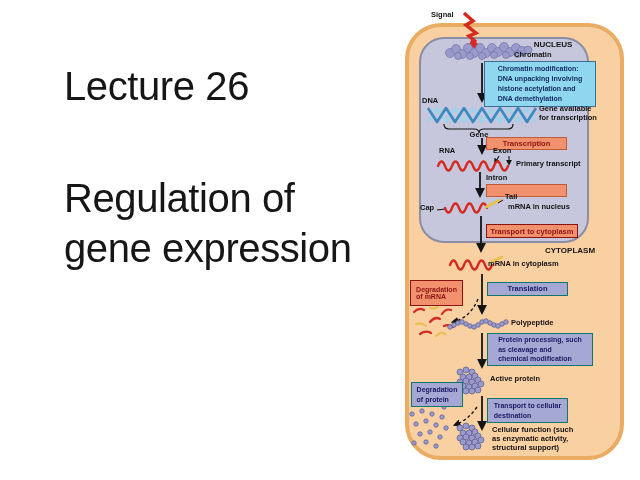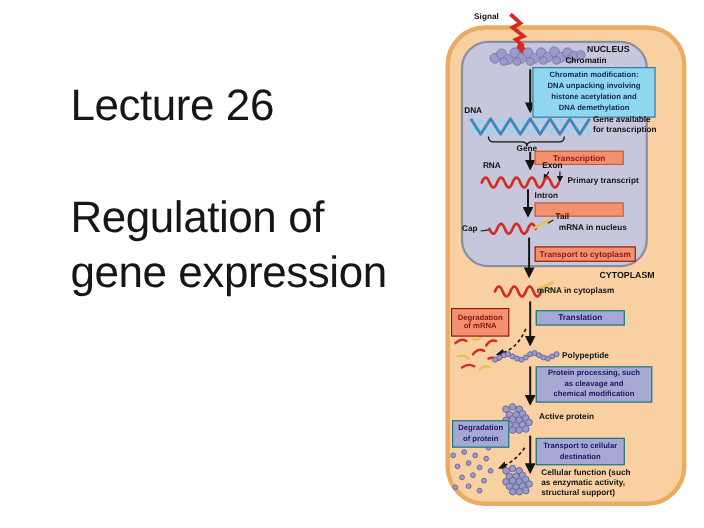--- a/index.html
+++ b/index.html
@@ -3,21 +3,21 @@
 <meta charset="utf-8">
 <style>
   html,body{margin:0;padding:0;background:#ffffff;}
   body{width:640px;height:480px;font-family:"Liberation Sans",sans-serif;}
   .slide{position:relative;width:640px;height:480px;background:#fff;overflow:hidden;}
   .title-line{position:absolute;left:64px;font-size:40px;color:#161616;letter-spacing:-0.4px;}
   .diagram{position:absolute;left:400px;top:0;width:240px;height:417px;}
   .diagram svg{position:absolute;left:0;top:0;}
   .lbl{position:absolute;font-size:7.5px;font-weight:bold;color:#121212;white-space:pre-line;line-height:1.18;}
   .big{font-size:8px;}
-  .box{position:absolute;display:flex;align-items:center;justify-content:center;text-align:center;
+  .box{position:absolute;display:flex;align-items:center;justify-content:center;
        white-space:pre-line;font-weight:bold;box-sizing:border-box;}
   .box-salmon{background:var(--salmon-box);border:1px solid #c05a38;color:var(--dark-red);font-size:7.5px;}
   .box-salmon.strong{border:1.5px solid var(--dark-red);}
   .box-lav{background:var(--lavender-box);border:1px solid #0f766e;color:#181862;font-size:7px;line-height:9.6px;}
   .box-lav.one{font-size:7.5px;}
   .box-cyan{background:var(--cyan-box);border:1px solid #3a6e96;color:#12275e;font-size:7px;line-height:9.8px;}
   
   .cell{fill:var(--cell-fill);stroke:var(--cell-border);stroke-width:4;}
   .nuc{fill:var(--nucleus-fill);stroke:#8d8da2;stroke-width:2;}
   .flow{stroke:#141414;stroke-width:1.8;fill:none;}
@@ -32,21 +32,21 @@
   .strandA{stroke:var(--dna-blue);stroke-width:2.6;fill:none;stroke-linejoin:round;}
   .strandB{stroke:#9fd3ea;stroke-width:2.6;fill:none;stroke-linejoin:round;}
   .bolt{stroke:var(--rna-red);stroke-width:3.5;fill:none;stroke-linejoin:miter;}
   .brace{stroke:#141414;stroke-width:1.2;fill:none;}
 </style>
 </head>
 <body>
 
 <div class="slide">
 
-  <div class="title-line" style="top:74px;">Lecture 26</div>
+  <div class="title-line" style="top:64px;">Lecture 26</div>
   <div class="title-line" style="top:176px;">Regulation of</div>
   <div class="title-line" style="top:226px;">gene expression</div>
 
   <div class="diagram">
 
     <svg width="240" height="480" viewBox="0 0 240 480">
       <defs>
         <marker id="ah" viewBox="0 0 10 10" refX="7" refY="5" markerWidth="5.5" markerHeight="5.5" orient="auto-start-reverse">
           <path d="M0,0 L10,5 L0,10 z" fill="#141414"></path>
         </marker>

